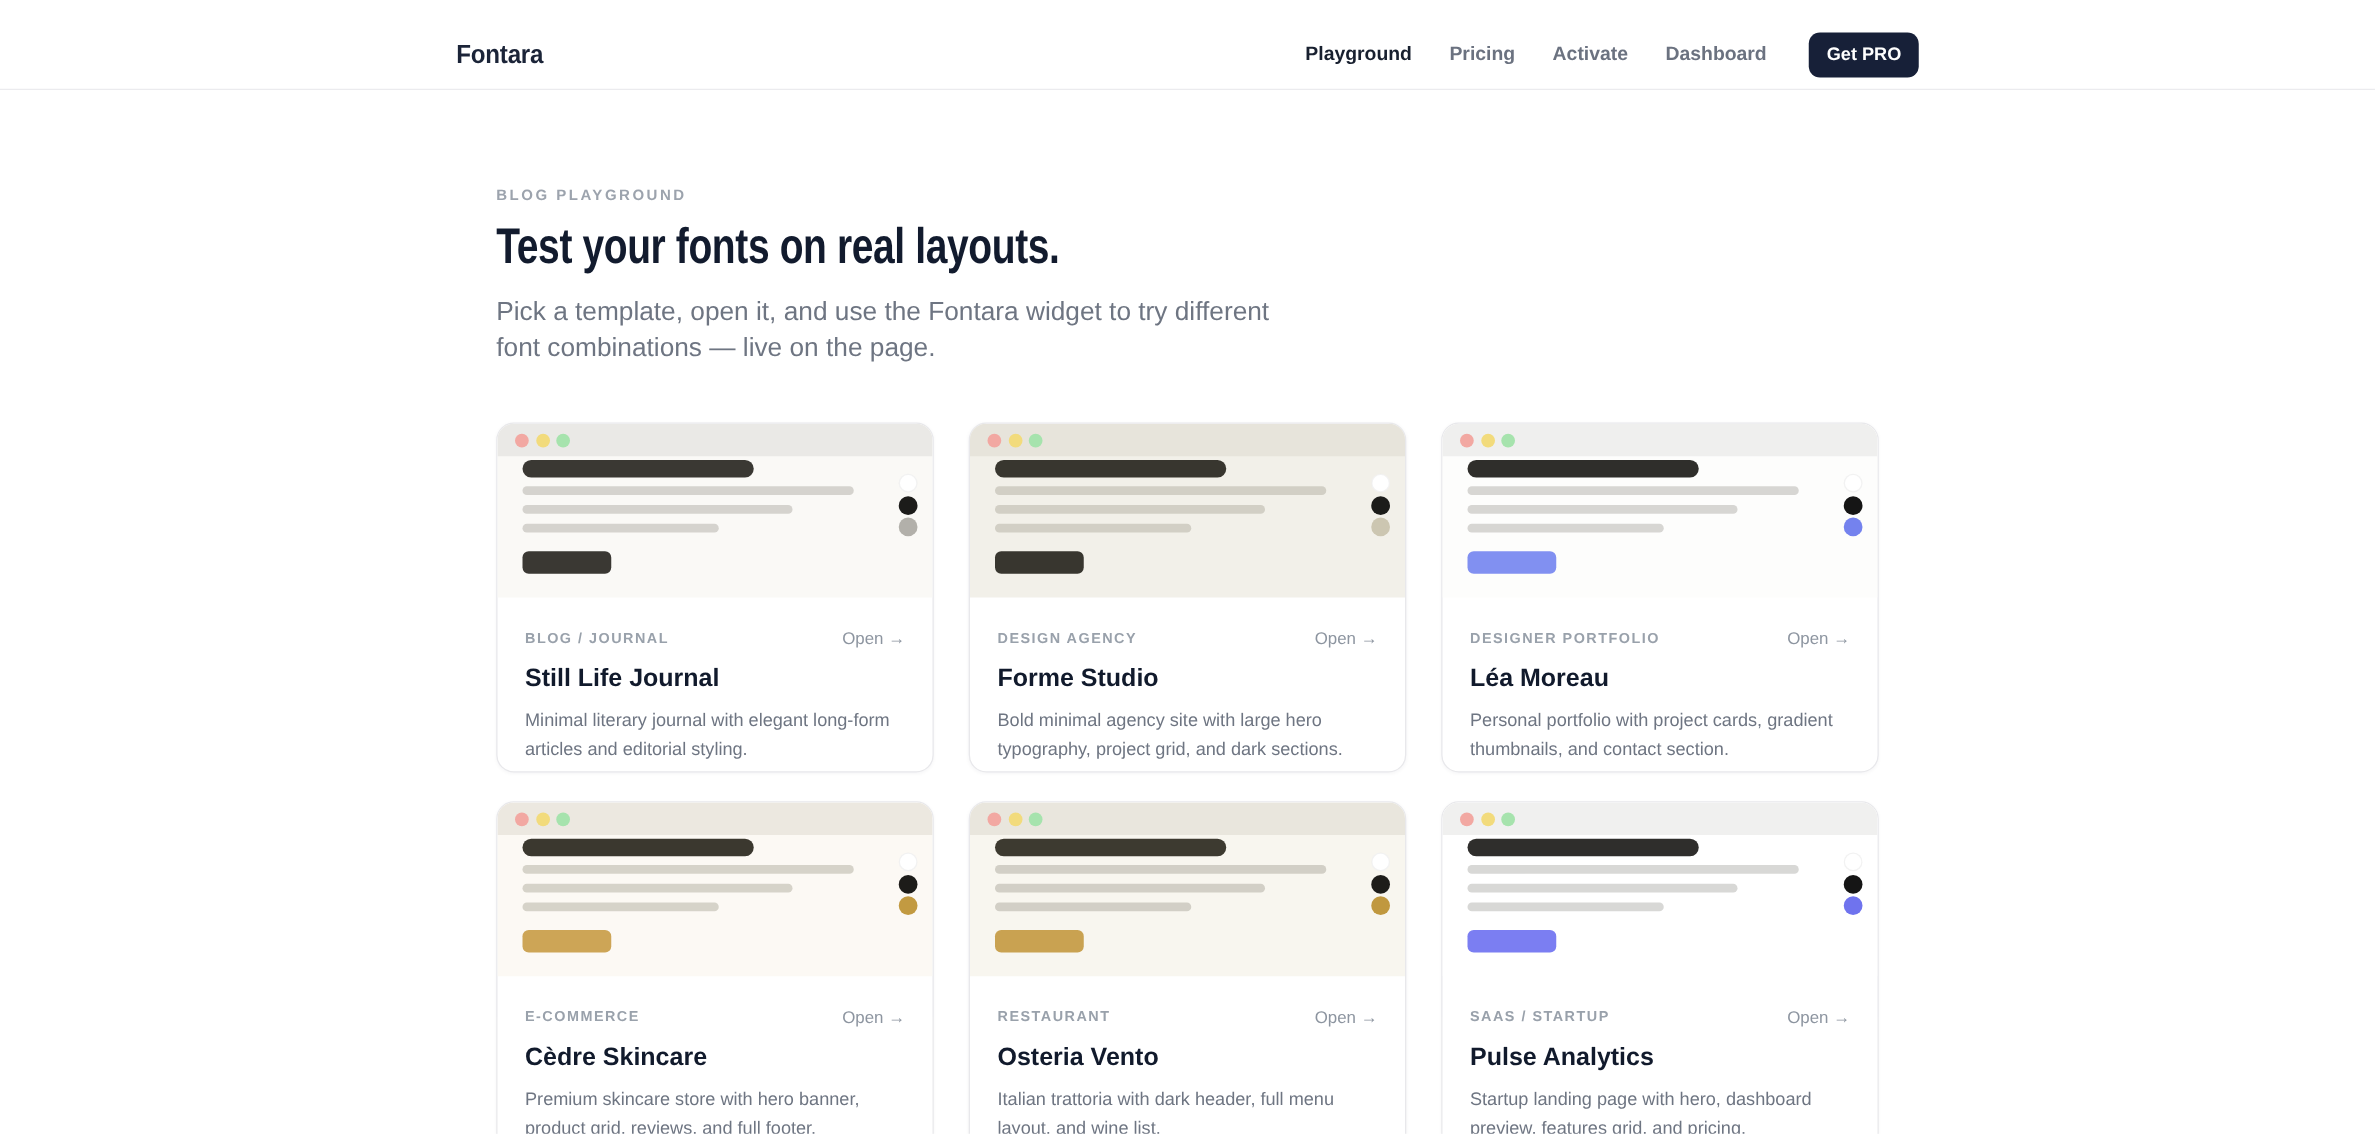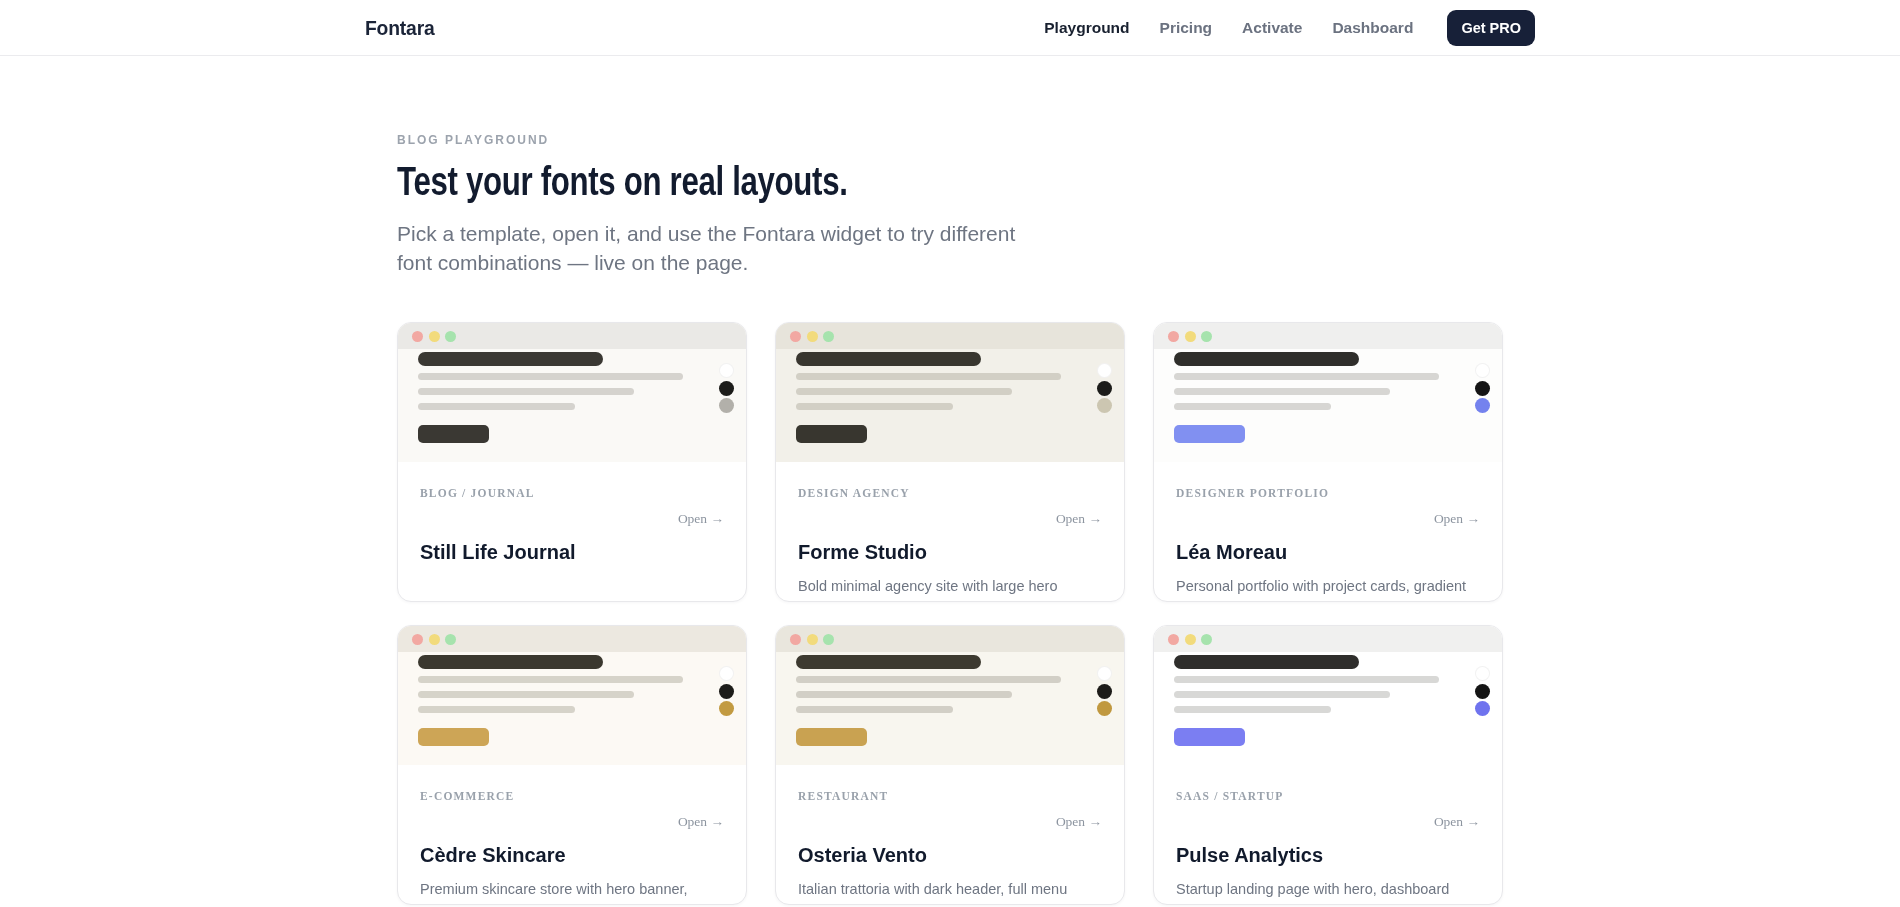--- a/index.html
+++ b/index.html
@@ -11,21 +11,21 @@
   }
 
   
   header {
     height: 56px;
     border-bottom: 1px solid var(--border, #ebebee);
     background: #ffffff;
   }
   .header-inner {
     width: 1170px; height: 100%;
-    margin: 0 auto;
+    margin: 16px auto;
     display: flex; align-items: center; justify-content: space-between;
   }
   .logo {
     font-size: 21px; font-weight: 800; letter-spacing: -0.2px;
     color: #1b2438;
     transform: scaleX(.92); transform-origin: left center;
     cursor: pointer;
   }
   nav { display: flex; align-items: center; gap: 30px; }
   .nav-link {
@@ -102,28 +102,28 @@
     position: absolute; top: 14px; right: 12px;
     display: flex; flex-direction: column; gap: 2.5px;
   }
   .swatch { width: 15px; height: 15px; border-radius: 50%; }
   .swatch.bgc    { background: #ffffff; border: 1px solid rgba(0,0,0,.05); }
   .swatch.textc  { background: var(--text, #1c1c1a); }
   .swatch.accentc{ background: var(--accent); }
 
   
   .card-body { padding: 25px 22px 0; }
-  .meta { display: flex; align-items: flex-start; justify-content: space-between; font-family: Liberation Serif, serif; }
+  .meta { display: flex; align-items: center; justify-content: space-between; }
   .category {
     font-size: 11.5px; font-weight: 700; letter-spacing: 1.2px;
     color: var(--card_meta, #99a1ab); text-transform: uppercase;
   }
   .open {
     font-size: 13.5px; color: var(--open_link, #8d95a0);
-    text-decoration: none; cursor: pointer; white-space: nowrap; margin-top: 24px;
+    text-decoration: none; cursor: pointer; white-space: nowrap;
   }
   .card-title { margin-top: 14px; font-size: 20px; font-weight: 700; color: #111a2c; }
   .card-desc {
     margin-top: 11px;
     font-size: 14.5px; line-height: 23px;
     color: var(--body_muted, #6e7582);
     white-space: pre-line;
   }
 </style>
 </head>
@@ -168,20 +168,22 @@
           <span class="swatch accentc"></span>
         </div>
       </div>
     </div>
     <div class="card-body">
       <div class="meta">
         <span class="category">BLOG / JOURNAL</span>
         <a class="open"><span>Open</span> <span>→</span></a>
       </div>
       <h3 class="card-title">Still Life Journal</h3>
+      <p class="card-desc">Minimal literary journal with elegant long-form
+articles and editorial styling.</p>
     </div>
   </article>
 
   <article class="card" style="--chrome: #e7e4db; --bg: #f2f0e9; --ink: #38362f; --line: #d2cfc5; --btn: #38362f; --accent: #ccc6b1; --text: #1c1c1a;">
     <div class="preview">
       <div class="chrome">
         <span class="dot red"></span>
         <span class="dot yellow"></span>
         <span class="dot green"></span>
       </div>

